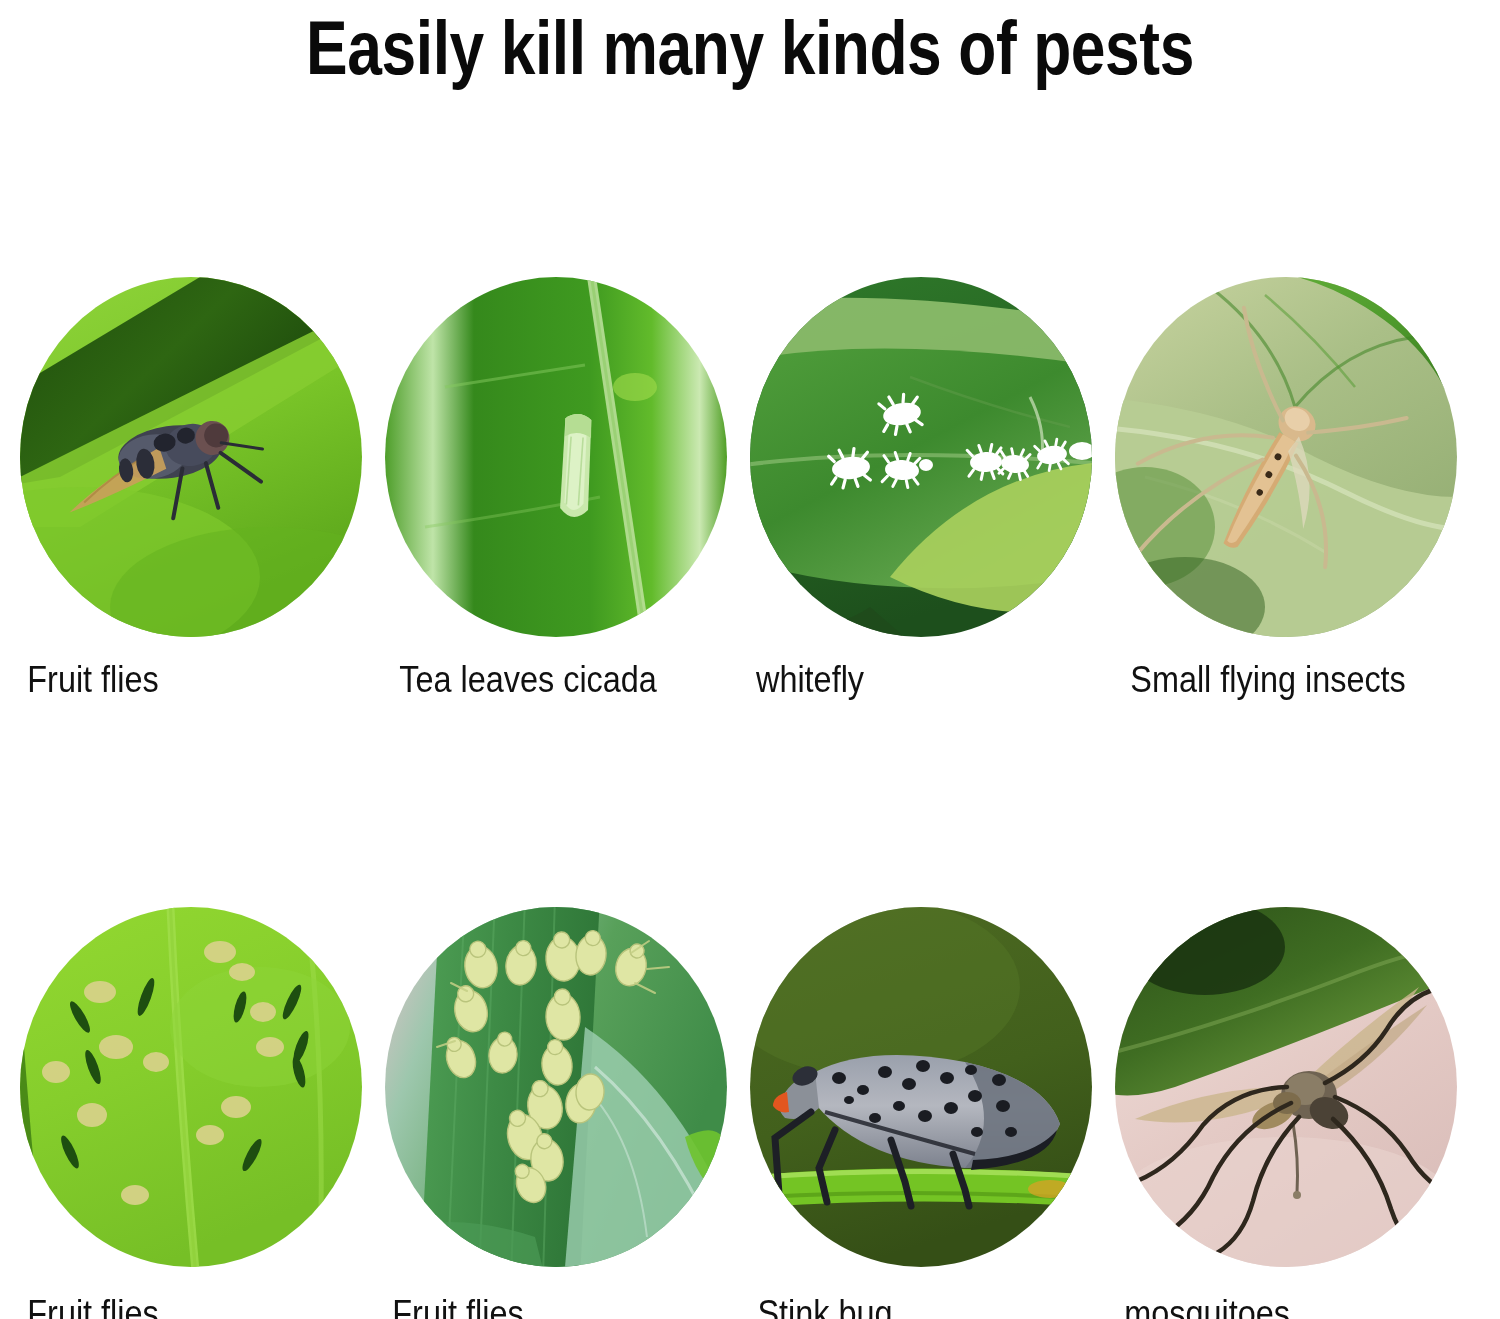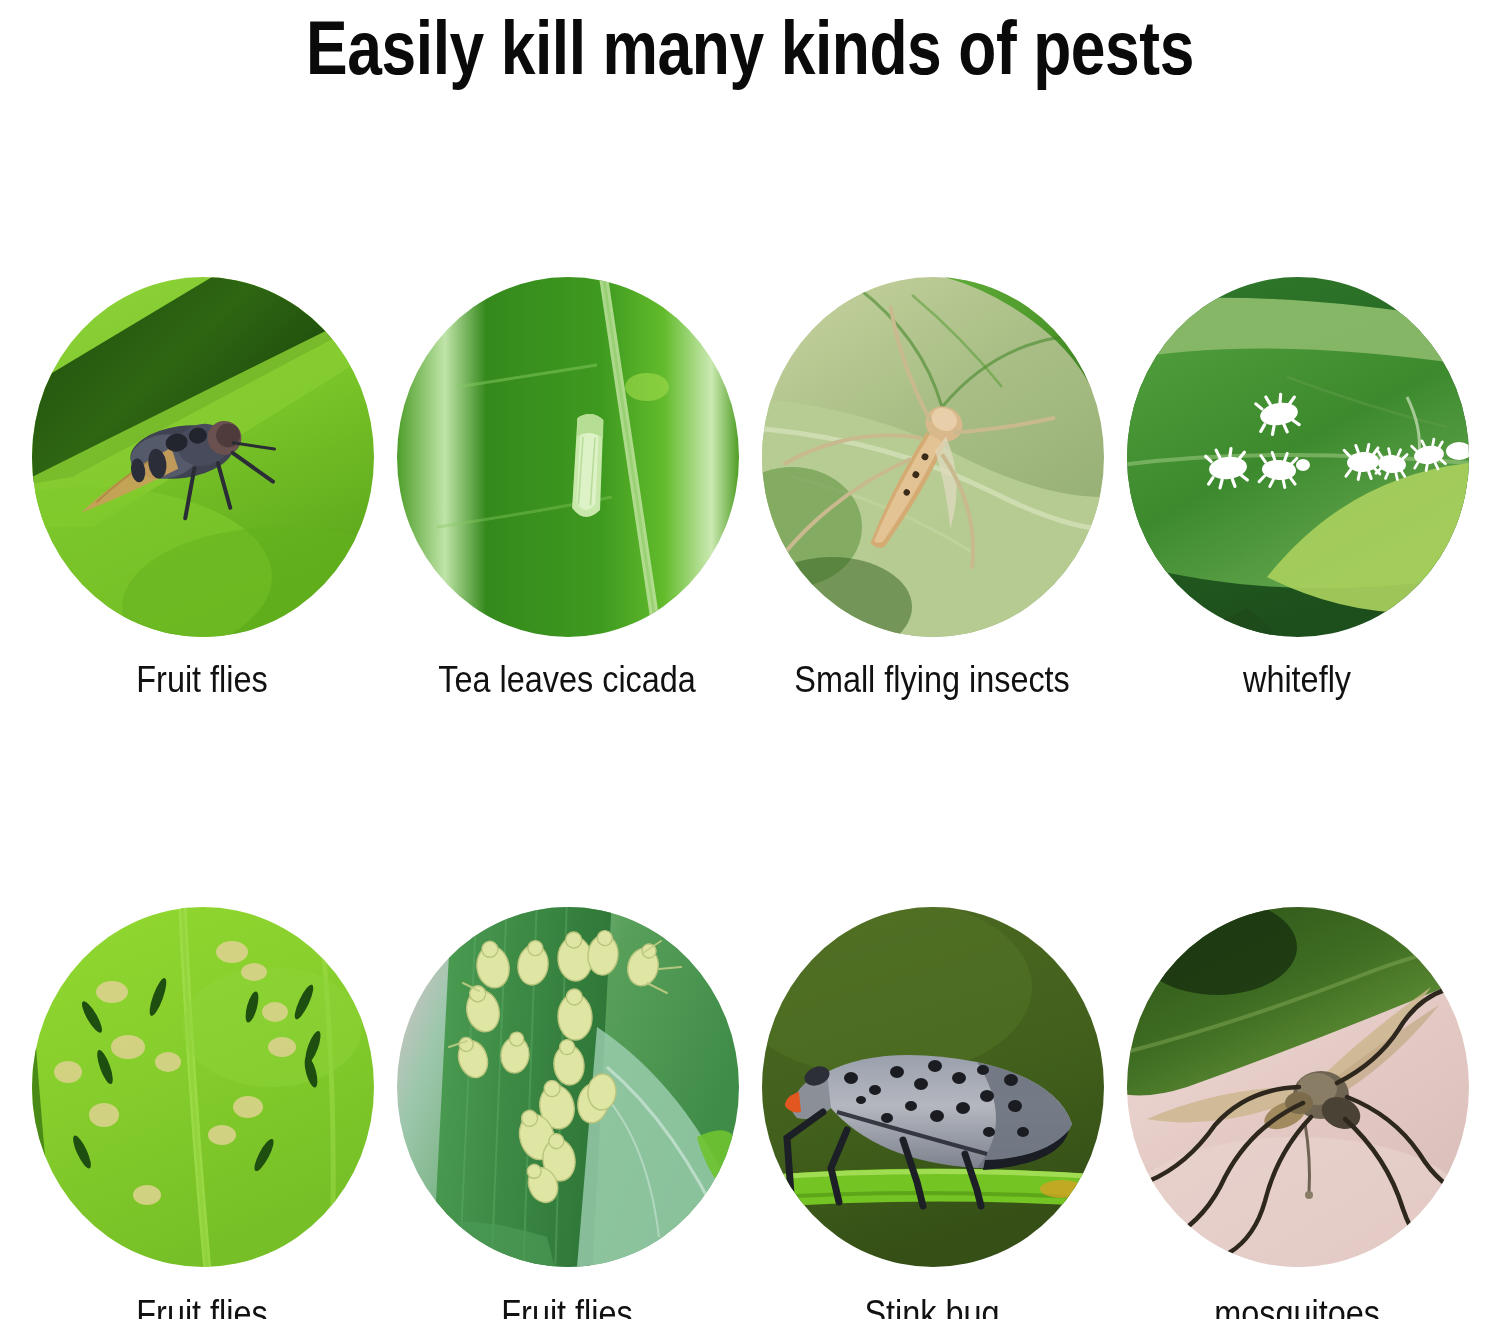--- a/index.html
+++ b/index.html
@@ -33,21 +33,21 @@
   }
   .pest-row {
     display:flex;
     width:1460px;
   }
   .pest-row.row-2 { margin-top:208px; }
   .pest-cell {
     width:365px;
     display:flex;
     flex-direction:column;
-    align-items:center;
+    align-items:flex-start;
   }
   .circle-frame {
     width:342px; height:360px;
     border-radius:50%;
     overflow:hidden;
     position:relative;
     background:#ffffff;
   }
   .circle-frame svg { display:block; width:342px; height:360px; }
   .pest-label {
@@ -138,20 +138,95 @@
 
           <g transform="translate(190,190) rotate(4)">
             <path d="M -13 -48 Q 0 -58 13 -48 L 16 42 Q 2 58 -12 42 Z" fill="#c9e8ac"></path>
             <path d="M -9 -44 Q 0 -52 9 -44 L 11 36 Q 1 50 -8 36 Z" fill="#ddf2c6"></path>
             <path d="M -13 -48 Q 0 -58 13 -48 L 14 -30 Q 0 -38 -12 -30 Z" fill="#b5dd93"></path>
             <path d="M -6 -30 L -6 38 M 6 -30 L 6 38" stroke="#a9d489" stroke-width="1.6" opacity="0.7"></path>
           </g>
         </svg>
       </div>
       <div class="pest-label lbl-r1">Tea leaves cicada</div>
+    </div>
+
+    <div class="pest-cell">
+      <div class="circle-frame">
+        <svg viewBox="0 0 342 360" preserveAspectRatio="xMidYMid slice">
+          <defs>
+            <linearGradient id="g3a" x1="0" y1="0" x2="0.3" y2="1">
+              <stop offset="0%" stop-color="#2f7a2a"></stop>
+              <stop offset="100%" stop-color="#1d4f1c"></stop>
+            </linearGradient>
+            <linearGradient id="g3b" x1="0.1" y1="0" x2="0.9" y2="1">
+              <stop offset="0%" stop-color="#4e9c3a"></stop>
+              <stop offset="45%" stop-color="#3d8a2e"></stop>
+              <stop offset="100%" stop-color="#6fae58"></stop>
+            </linearGradient>
+          </defs>
+          <rect width="342" height="360" fill="url(#g3a)"></rect>
+          <path d="M -20 30 Q 110 6 342 44 L 342 90 Q 120 60 -20 86 Z" fill="#8fbf6e" opacity="0.9"></path>
+          <path d="M -20 86 Q 120 56 342 88 L 342 300 Q 140 330 -20 280 Z" fill="url(#g3b)"></path>
+          <path d="M -20 190 Q 130 168 342 186" stroke="#9ecb83" stroke-width="4" fill="none" opacity="0.55"></path>
+          <path d="M 160 100 Q 240 130 320 150" stroke="#5f9c4a" stroke-width="2.5" fill="none" opacity="0.5"></path>
+          <path d="M 140 300 Q 220 200 342 186 L 342 330 Q 240 350 140 300 Z" fill="#a8cf5c" opacity="0.92"></path>
+          <path d="M 120 330 Q 60 370 -20 330 L -20 400 L 200 400 Z" fill="#1f4a1c" opacity="0.9"></path>
+          <path d="M 280 120 Q 295 150 292 178" stroke="#cfe3bd" stroke-width="3" fill="none" opacity="0.7"></path>
+          <g fill="#ffffff">
+            <g transform="translate(152,137) rotate(-10)">
+              <ellipse rx="19" ry="11"></ellipse>
+              <g stroke="#ffffff" stroke-width="3.2" stroke-linecap="round">
+                <path d="M -16 -8 l -5 -6 M -7 -11 l -3 -8 M 3 -11 l 2 -8 M 12 -8 l 6 -6"></path>
+                <path d="M -16 8 l -5 6 M -7 11 l -3 8 M 3 11 l 2 8 M 12 8 l 6 6"></path>
+              </g>
+            </g>
+            <g transform="translate(101,191) rotate(-6)">
+              <ellipse rx="19" ry="11"></ellipse>
+              <g stroke="#ffffff" stroke-width="3.2" stroke-linecap="round">
+                <path d="M -16 -8 l -5 -6 M -7 -11 l -3 -8 M 3 -11 l 2 -8 M 12 -8 l 6 -6"></path>
+                <path d="M -16 8 l -5 6 M -7 11 l -3 8 M 3 11 l 2 8 M 12 8 l 6 6"></path>
+              </g>
+            </g>
+            <g transform="translate(152,193) rotate(4)">
+              <ellipse rx="17" ry="10"></ellipse>
+              <g stroke="#ffffff" stroke-width="3" stroke-linecap="round">
+                <path d="M -14 -7 l -5 -6 M -5 -10 l -3 -7 M 5 -10 l 2 -7 M 12 -7 l 5 -6"></path>
+                <path d="M -14 7 l -5 6 M -5 10 l -3 7 M 5 10 l 2 7 M 12 7 l 5 6"></path>
+              </g>
+            </g>
+            <ellipse cx="176" cy="188" rx="7" ry="6"></ellipse>
+            <g transform="translate(236,185) rotate(-4)">
+              <ellipse rx="16" ry="10"></ellipse>
+              <g stroke="#ffffff" stroke-width="3" stroke-linecap="round">
+                <path d="M -13 -7 l -5 -6 M -4 -10 l -2 -7 M 5 -10 l 2 -7 M 11 -7 l 5 -6"></path>
+                <path d="M -13 7 l -5 6 M -4 10 l -2 7 M 5 10 l 2 7 M 11 7 l 5 6"></path>
+              </g>
+            </g>
+            <g transform="translate(265,187) rotate(6)">
+              <ellipse rx="14" ry="9"></ellipse>
+              <g stroke="#ffffff" stroke-width="2.8" stroke-linecap="round">
+                <path d="M -11 -6 l -4 -5 M -3 -9 l -2 -6 M 5 -9 l 2 -6 M 10 -6 l 4 -5"></path>
+                <path d="M -11 6 l -4 5 M -3 9 l -2 6 M 5 9 l 2 6 M 10 6 l 4 5"></path>
+              </g>
+            </g>
+            <g transform="translate(302,178) rotate(-8)">
+              <ellipse rx="15" ry="9"></ellipse>
+              <g stroke="#ffffff" stroke-width="2.8" stroke-linecap="round">
+                <path d="M -12 -6 l -4 -5 M -3 -9 l -2 -6 M 5 -9 l 2 -6 M 11 -6 l 4 -5"></path>
+                <path d="M -12 6 l -4 5 M -3 9 l -2 6 M 5 9 l 2 6 M 11 6 l 4 5"></path>
+              </g>
+            </g>
+            <g transform="translate(332,174)">
+              <ellipse rx="13" ry="9"></ellipse>
+            </g>
+          </g>
+        </svg>
+      </div>
+      <div class="pest-label lbl-r1">whitefly</div>
     </div>
 
     <div class="pest-cell">
       <div class="circle-frame">
         <svg viewBox="0 0 342 360" preserveAspectRatio="xMidYMid slice">
           <defs>
             <linearGradient id="g4a" x1="0" y1="0" x2="0.6" y2="1">
               <stop offset="0%" stop-color="#c8d4a0"></stop>
               <stop offset="45%" stop-color="#aabf87"></stop>
               <stop offset="100%" stop-color="#93ad72"></stop>
@@ -185,95 +260,20 @@
               <path d="M -14 -40 Q -70 -76 -104 -118"></path>
               <path d="M -14 -20 Q -80 6 -118 70"></path>
               <path d="M -12 4 Q -60 70 -74 150"></path>
               <path d="M 14 -42 Q 60 -74 92 -104"></path>
               <path d="M 15 -16 Q 72 12 96 66"></path>
             </g>
           </g>
         </svg>
       </div>
       <div class="pest-label lbl-r1">Small flying insects</div>
-    </div>
-
-    <div class="pest-cell">
-      <div class="circle-frame">
-        <svg viewBox="0 0 342 360" preserveAspectRatio="xMidYMid slice">
-          <defs>
-            <linearGradient id="g3a" x1="0" y1="0" x2="0.3" y2="1">
-              <stop offset="0%" stop-color="#2f7a2a"></stop>
-              <stop offset="100%" stop-color="#1d4f1c"></stop>
-            </linearGradient>
-            <linearGradient id="g3b" x1="0.1" y1="0" x2="0.9" y2="1">
-              <stop offset="0%" stop-color="#4e9c3a"></stop>
-              <stop offset="45%" stop-color="#3d8a2e"></stop>
-              <stop offset="100%" stop-color="#6fae58"></stop>
-            </linearGradient>
-          </defs>
-          <rect width="342" height="360" fill="url(#g3a)"></rect>
-          <path d="M -20 30 Q 110 6 342 44 L 342 90 Q 120 60 -20 86 Z" fill="#8fbf6e" opacity="0.9"></path>
-          <path d="M -20 86 Q 120 56 342 88 L 342 300 Q 140 330 -20 280 Z" fill="url(#g3b)"></path>
-          <path d="M -20 190 Q 130 168 342 186" stroke="#9ecb83" stroke-width="4" fill="none" opacity="0.55"></path>
-          <path d="M 160 100 Q 240 130 320 150" stroke="#5f9c4a" stroke-width="2.5" fill="none" opacity="0.5"></path>
-          <path d="M 140 300 Q 220 200 342 186 L 342 330 Q 240 350 140 300 Z" fill="#a8cf5c" opacity="0.92"></path>
-          <path d="M 120 330 Q 60 370 -20 330 L -20 400 L 200 400 Z" fill="#1f4a1c" opacity="0.9"></path>
-          <path d="M 280 120 Q 295 150 292 178" stroke="#cfe3bd" stroke-width="3" fill="none" opacity="0.7"></path>
-          <g fill="#ffffff">
-            <g transform="translate(152,137) rotate(-10)">
-              <ellipse rx="19" ry="11"></ellipse>
-              <g stroke="#ffffff" stroke-width="3.2" stroke-linecap="round">
-                <path d="M -16 -8 l -5 -6 M -7 -11 l -3 -8 M 3 -11 l 2 -8 M 12 -8 l 6 -6"></path>
-                <path d="M -16 8 l -5 6 M -7 11 l -3 8 M 3 11 l 2 8 M 12 8 l 6 6"></path>
-              </g>
-            </g>
-            <g transform="translate(101,191) rotate(-6)">
-              <ellipse rx="19" ry="11"></ellipse>
-              <g stroke="#ffffff" stroke-width="3.2" stroke-linecap="round">
-                <path d="M -16 -8 l -5 -6 M -7 -11 l -3 -8 M 3 -11 l 2 -8 M 12 -8 l 6 -6"></path>
-                <path d="M -16 8 l -5 6 M -7 11 l -3 8 M 3 11 l 2 8 M 12 8 l 6 6"></path>
-              </g>
-            </g>
-            <g transform="translate(152,193) rotate(4)">
-              <ellipse rx="17" ry="10"></ellipse>
-              <g stroke="#ffffff" stroke-width="3" stroke-linecap="round">
-                <path d="M -14 -7 l -5 -6 M -5 -10 l -3 -7 M 5 -10 l 2 -7 M 12 -7 l 5 -6"></path>
-                <path d="M -14 7 l -5 6 M -5 10 l -3 7 M 5 10 l 2 7 M 12 7 l 5 6"></path>
-              </g>
-            </g>
-            <ellipse cx="176" cy="188" rx="7" ry="6"></ellipse>
-            <g transform="translate(236,185) rotate(-4)">
-              <ellipse rx="16" ry="10"></ellipse>
-              <g stroke="#ffffff" stroke-width="3" stroke-linecap="round">
-                <path d="M -13 -7 l -5 -6 M -4 -10 l -2 -7 M 5 -10 l 2 -7 M 11 -7 l 5 -6"></path>
-                <path d="M -13 7 l -5 6 M -4 10 l -2 7 M 5 10 l 2 7 M 11 7 l 5 6"></path>
-              </g>
-            </g>
-            <g transform="translate(265,187) rotate(6)">
-              <ellipse rx="14" ry="9"></ellipse>
-              <g stroke="#ffffff" stroke-width="2.8" stroke-linecap="round">
-                <path d="M -11 -6 l -4 -5 M -3 -9 l -2 -6 M 5 -9 l 2 -6 M 10 -6 l 4 -5"></path>
-                <path d="M -11 6 l -4 5 M -3 9 l -2 6 M 5 9 l 2 6 M 10 6 l 4 5"></path>
-              </g>
-            </g>
-            <g transform="translate(302,178) rotate(-8)">
-              <ellipse rx="15" ry="9"></ellipse>
-              <g stroke="#ffffff" stroke-width="2.8" stroke-linecap="round">
-                <path d="M -12 -6 l -4 -5 M -3 -9 l -2 -6 M 5 -9 l 2 -6 M 11 -6 l 4 -5"></path>
-                <path d="M -12 6 l -4 5 M -3 9 l -2 6 M 5 9 l 2 6 M 11 6 l 4 5"></path>
-              </g>
-            </g>
-            <g transform="translate(332,174)">
-              <ellipse rx="13" ry="9"></ellipse>
-            </g>
-          </g>
-        </svg>
-      </div>
-      <div class="pest-label lbl-r1">whitefly</div>
     </div>
 
   </div>
 
   <div class="pest-row row-2">
 
     <div class="pest-cell">
       <div class="circle-frame">
         <svg viewBox="0 0 342 360" preserveAspectRatio="xMidYMid slice">
           <defs>

